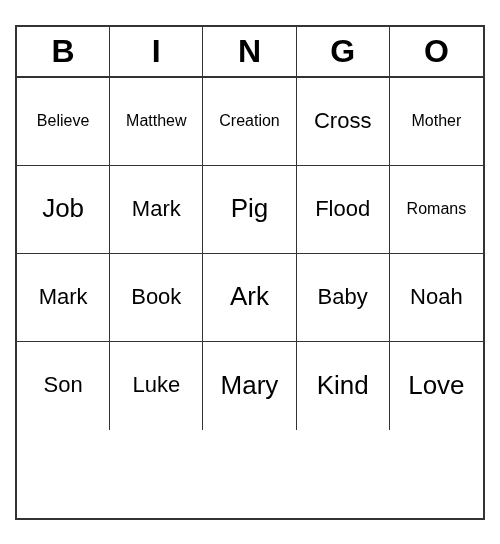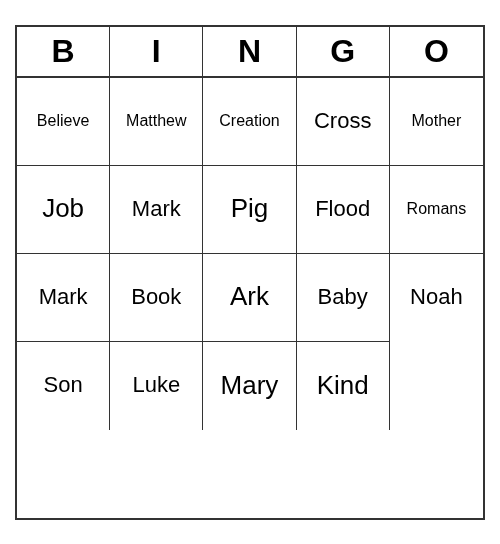--- a/index.html
+++ b/index.html
@@ -146,14 +146,17 @@
       </div>
       <div class="bingo-cell">
         <span class="cell-text medium">Luke</span>
       </div>
       <div class="bingo-cell">
         <span class="cell-text large">Mary</span>
       </div>
       <div class="bingo-cell">
         <span class="cell-text large">Kind</span>
       </div>
+      <div class="bingo-cell">
+        <span class="cell-text large">Love</span>
+      </div>
     </div>
 </div>
 
 </body></html>

